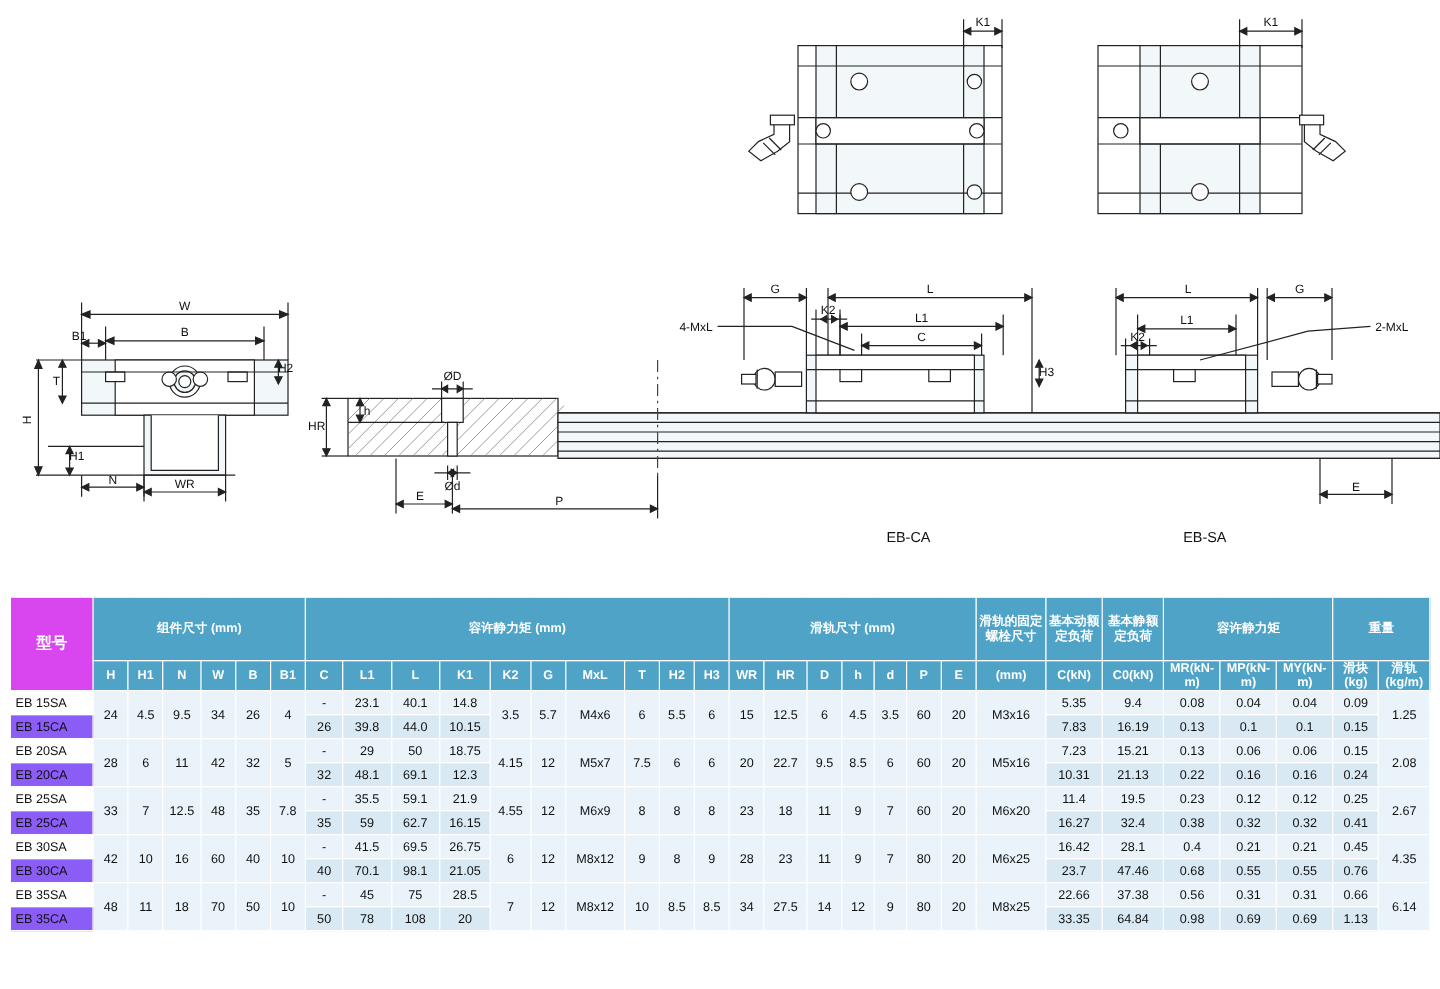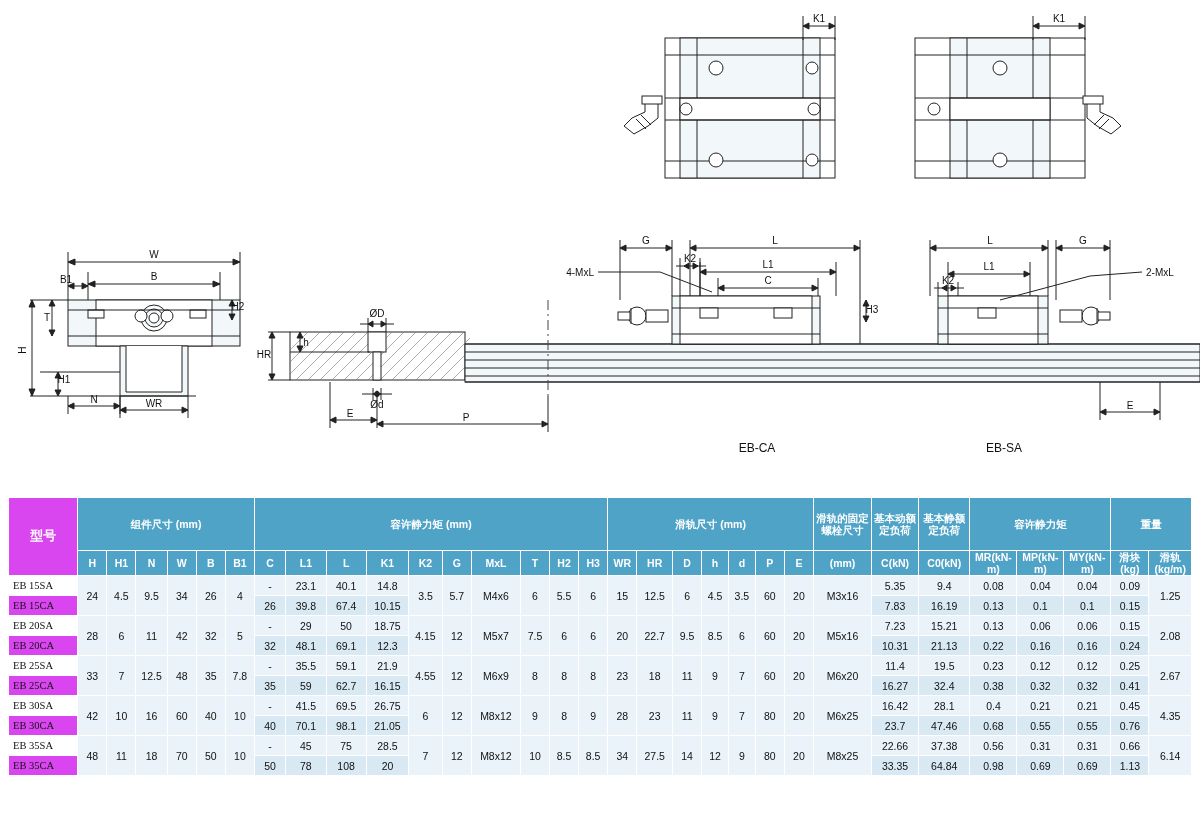--- a/index.html
+++ b/index.html
@@ -23,22 +23,22 @@
   table.spec th,table.spec td{
     border:1px solid #ffffff;text-align:center;vertical-align:middle;
     padding:0;line-height:1.15;
   }
   table.spec thead th{background:#4fa3c7;color:#ffffff;font-weight:bold;}
   table.spec thead th.grp{font-size:10.5px;height:52px;}
   table.spec thead th.sub{font-size:10.5px;height:22px;}
   table.spec th.model{background:#d946ef;color:#ffffff;font-size:13px;}
   table.spec tbody td{background:#e9f3f9;height:19px;}
   table.spec tbody tr.alt td{background:#d8e9f3;}
-  table.spec tbody td.modelcell{background:#ffffff;text-align:left;padding-left:4px;font-size:10.5px;font-family:Liberation Serif, serif;}
-  table.spec tbody tr.alt td.modelcell{background:#d946ef;}
+  table.spec tbody td.modelcell{background:#ffffff;text-align:left;padding-left:4px;font-size:10.5px;}
+  table.spec tbody tr.alt td.modelcell{background:#8b5cf6;}
   .small{font-size:9px;}
 </style>
 </head>
 <body>
 
 <div class="page">
 
   <div class="drawing">
     <svg width="1200" height="480" viewBox="0 0 1200 480">
       <g stroke="#222" fill="none" stroke-width="1">
@@ -489,21 +489,21 @@
           <td>0.08</td>
           <td>0.04</td>
           <td>0.04</td>
           <td>0.09</td>
           <td rowspan="2">1.25</td>
         </tr>
         <tr class="alt">
           <td class="modelcell">EB 15CA</td>
           <td>26</td>
           <td>39.8</td>
-          <td>67.4</td>
+          <td>44.0</td>
           <td>10.15</td>
           <td>7.83</td>
           <td>16.19</td>
           <td>0.13</td>
           <td>0.1</td>
           <td>0.1</td>
           <td>0.15</td>
         </tr>
 
         <tr>

